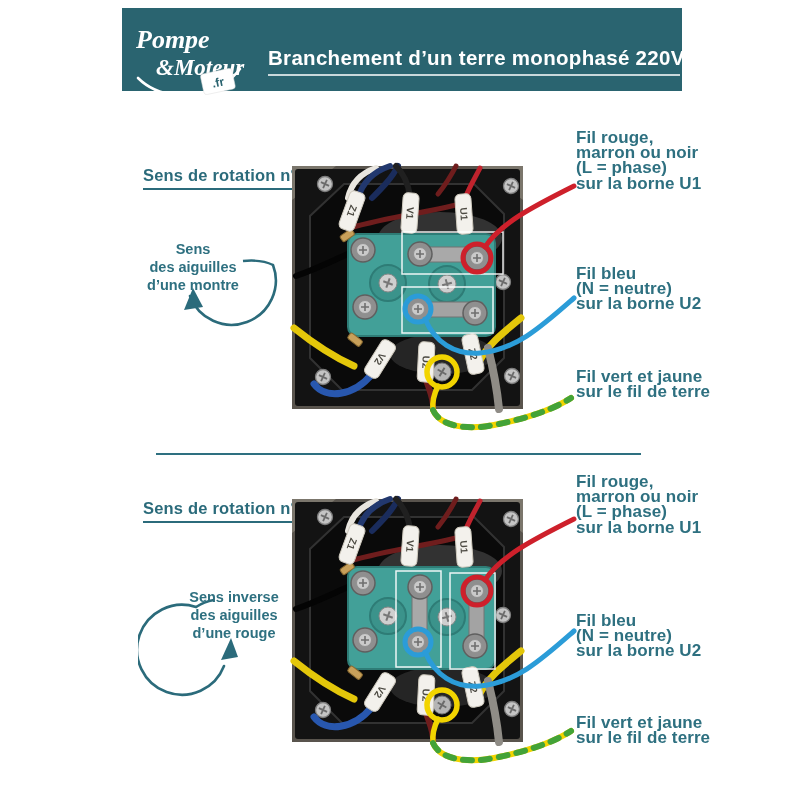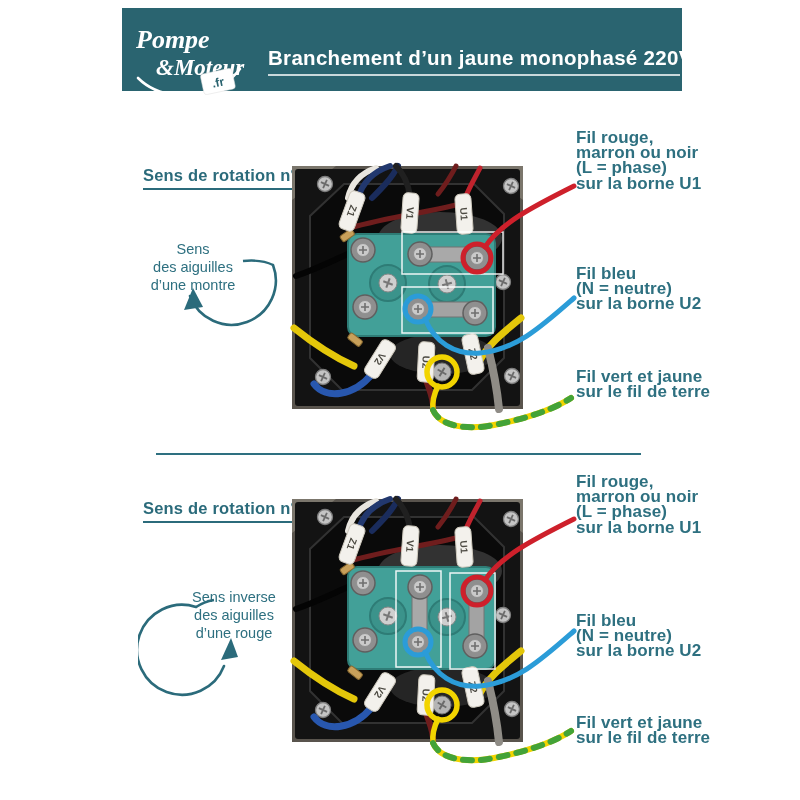--- a/index.html
+++ b/index.html
@@ -5,21 +5,21 @@
   html,body{margin:0;padding:0;}
   body{width:800px;height:800px;position:relative;background:#ffffff;
        font-family:"Liberation Sans",sans-serif;overflow:hidden;}
   .abs{position:absolute;}
   .banner{background:#2A6470;}
   .logo-txt{fill:#ffffff;font-family:"Liberation Serif",serif;font-style:italic;font-weight:bold;}
   .title{font-size:20.5px;font-weight:bold;color:#ffffff;letter-spacing:.3px;white-space:nowrap;}
   .title-underline{height:2px;background:rgba(255,255,255,.75);}
   .heading{font-size:16.5px;font-weight:bold;color:#2B6B7B;letter-spacing:.2px;white-space:nowrap;}
   .h-underline{height:2px;background:#2B6B7B;}
-  .rot{font-size:14.5px;line-height:18px;font-weight:normal;text-align:center;
+  .rot{font-size:14.5px;line-height:18px;font-weight:bold;text-align:center;
        white-space:pre-line;color:#2E7080;}
   .ann{font-size:17px;line-height:15.2px;font-weight:bold;white-space:pre-line;
        color:#2E7080;letter-spacing:.1px;}
   .divider{height:2px;background:#2E7080;}
   svg{display:block;}
   .photo{overflow:visible;}
   .cfg1 .v-only{display:none;}
   .cfg2 .h-only{display:none;}
   .sleeve-t{font-family:"Liberation Sans",sans-serif;font-size:10px;font-weight:bold;
             fill:#4c4a42;text-anchor:middle;}
@@ -30,21 +30,21 @@
 <div class="abs banner" style="left:122px;top:8px;width:560px;height:83px;">
   <svg width="130" height="90" viewBox="0 0 130 90" style="position:absolute;left:8px;top:10px;">
     <text class="logo-txt" x="6" y="30" font-size="26">Pompe</text>
     <text class="logo-txt" x="26" y="57" font-size="23">&amp;Moteur</text>
     <path d="M8,60 C28,80 62,82 88,70 C98,65 104,58 110,51" stroke="#ffffff" stroke-width="2.6" fill="none" stroke-linecap="round"></path>
     <g transform="translate(88,64) rotate(-12)">
       <rect x="-16" y="-11" width="32" height="21" rx="3" fill="#ffffff" stroke="#e0e0e0" stroke-width="0.5"></rect>
       <text x="0" y="4.5" font-size="12" font-weight="bold" fill="#2A6470" text-anchor="middle" font-family="Liberation Sans, sans-serif">.fr</text>
     </g>
   </svg>
-  <div class="abs title" style="left:146px;top:38px;">Branchement d’un jaune monophasé 220V</div>
+  <div class="abs title" style="left:146px;top:38px;">Branchement d’un terre monophasé 220V</div>
   <div class="abs title-underline" style="left:146px;top:66px;width:412px;"></div>
 </div>
 
 <div class="abs heading" style="left:143px;top:166px;">Sens de rotation n°1</div>
 <div class="abs h-underline" style="left:143px;top:188px;width:149px;"></div>
 
 <div class="abs rot" style="left:118px;top:240px;width:150px;">Sens
 des aiguilles
 d’une montre</div>
 

